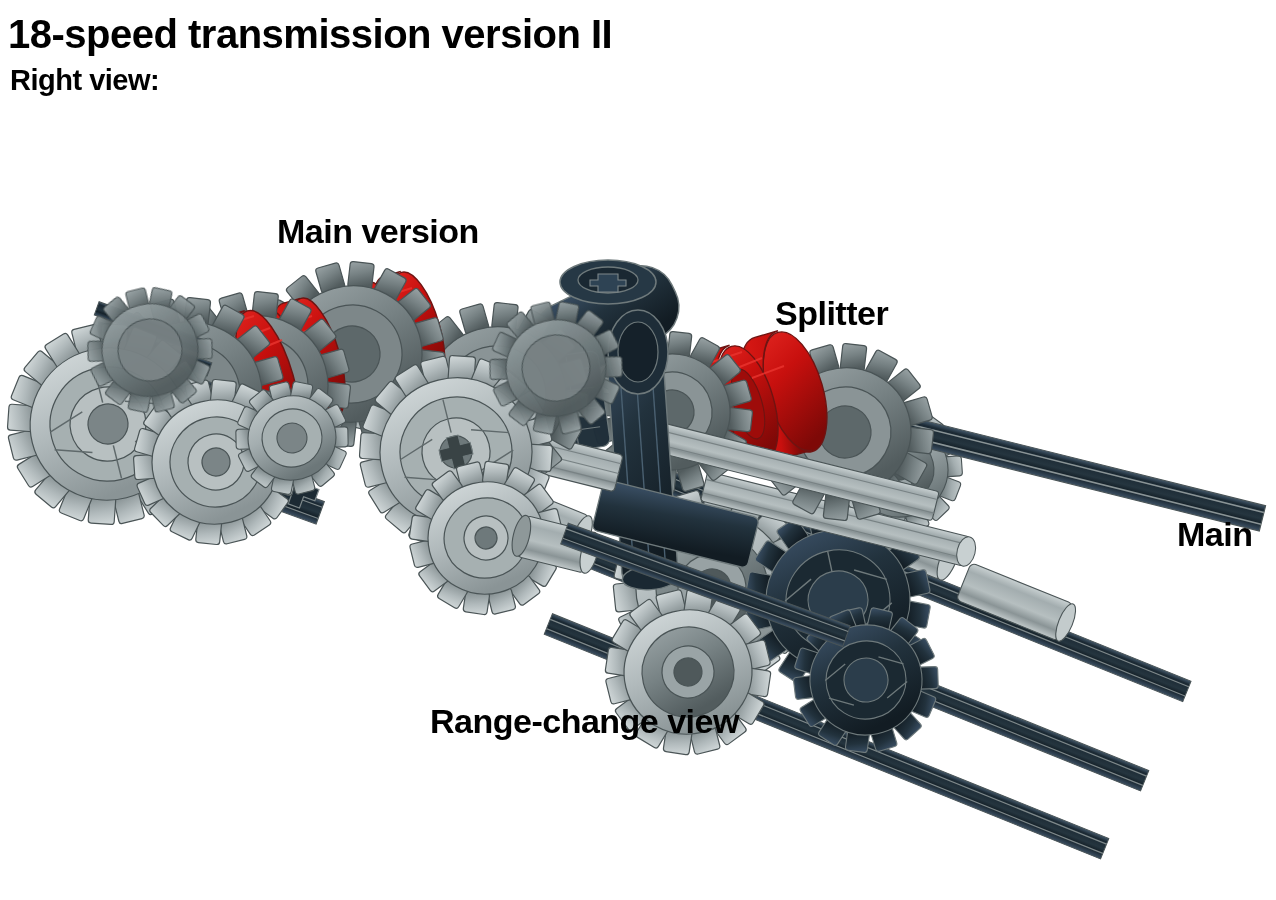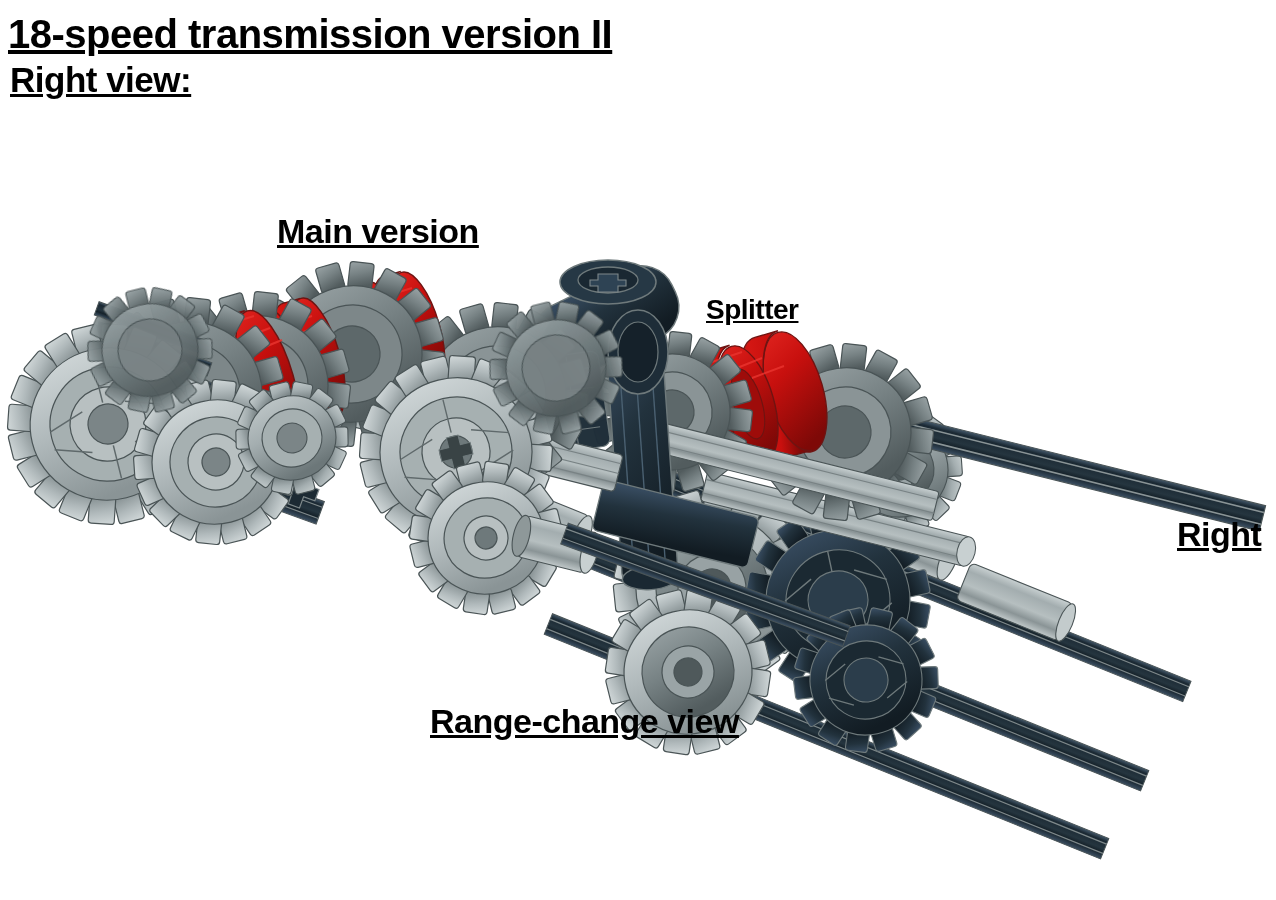--- a/index.html
+++ b/index.html
@@ -2,27 +2,27 @@
 <html><head>
 <meta charset="utf-8">
 <style>
   html,body{margin:0;padding:0;background:#ffffff;}
   body{width:1276px;height:900px;position:relative;overflow:hidden;
        font-family:"Liberation Sans","DejaVu Sans",sans-serif;}
 
   #canvas{position:absolute;left:0;top:0;width:1276px;height:900px;}
 
   .lbl{position:absolute;color:#000;font-weight:bold;white-space:nowrap;
-       letter-spacing:-0.5px;text-decoration:underline;}
+       letter-spacing:-0.5px;}
 
   #title   {left:8px;  top:12px;  font-size:40px; line-height:44px;}
-  #subtitle{left:10px; top:62px;  font-size:35px; line-height:36px;}
+  #subtitle{left:10px; top:62px;  font-size:29px; line-height:36px;}
 
   #lbl-main    {left:277px; top:212px; font-size:34px;}
-  #lbl-split   {left:706px; top:294px; font-size:28px;}
+  #lbl-split   {left:775px; top:294px; font-size:34px;}
   #lbl-range   {left:430px; top:702px; font-size:34px;}
   #lbl-input   {left:1177px;top:515px; font-size:34px;}
 
   svg{display:block;}
 </style>
 </head>
 <body>
 
 <svg id="canvas" viewBox="0 0 1276 900">
   <defs>
@@ -1346,13 +1346,13 @@
   </g>
 
 </svg>
 
 <div class="lbl" id="title">18-speed transmission version II</div>
 <div class="lbl" id="subtitle">Right view:</div>
 
 <div class="lbl" id="lbl-main">Main version</div>
 <div class="lbl" id="lbl-split">Splitter</div>
 <div class="lbl" id="lbl-range">Range-change view</div>
-<div class="lbl" id="lbl-input">Right</div>
+<div class="lbl" id="lbl-input">Main</div>
 
 </body></html>

